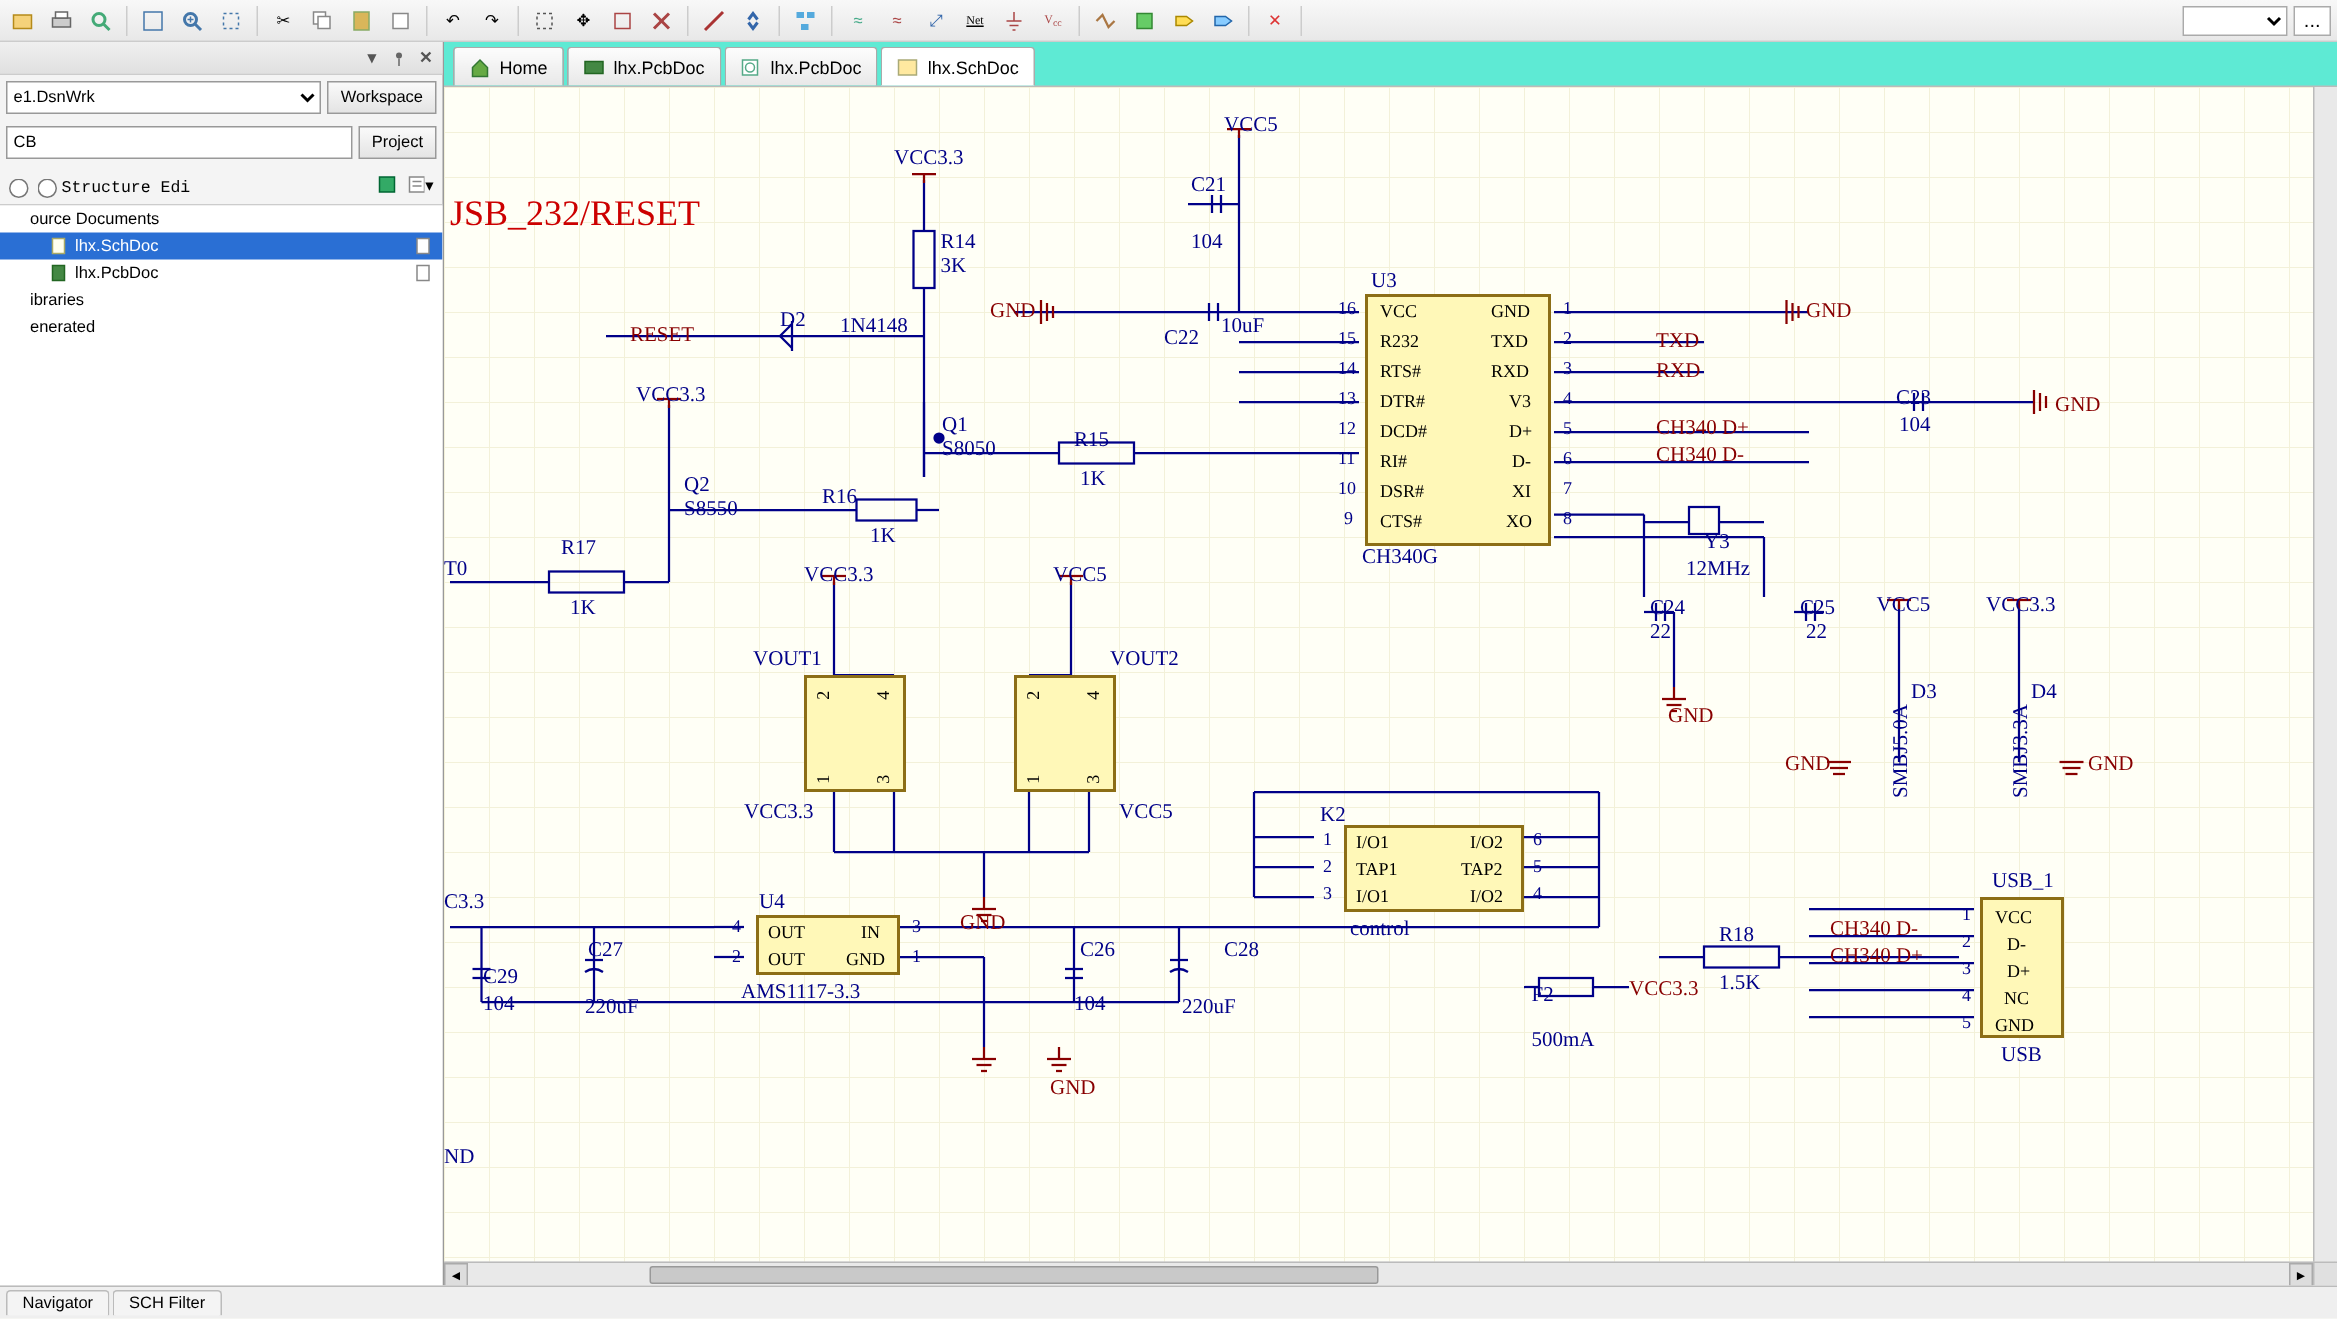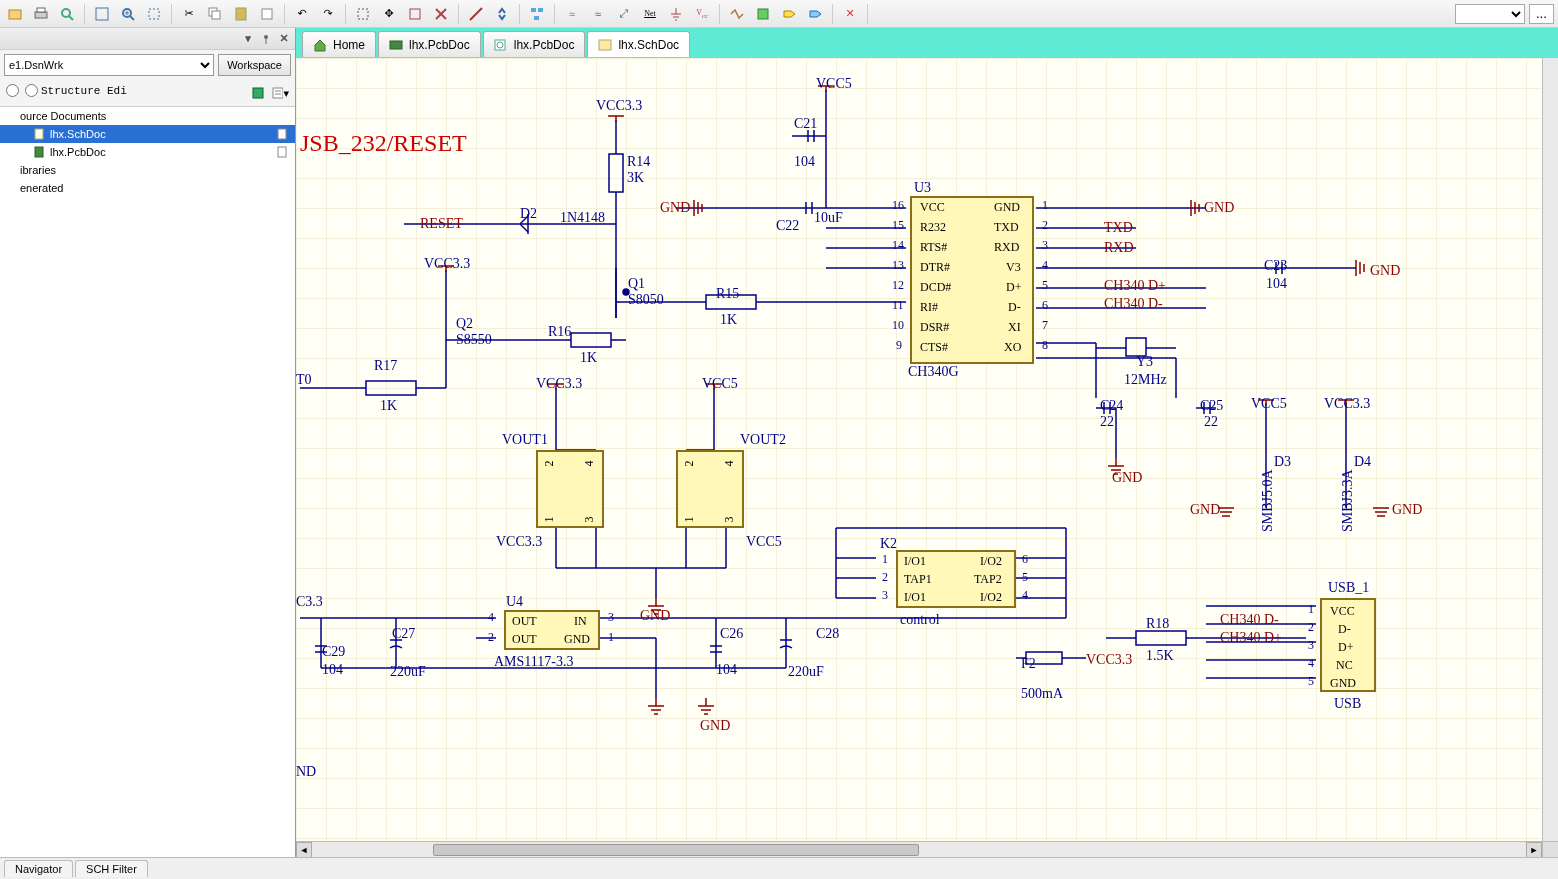--- a/index.html
+++ b/index.html
@@ -68,21 +68,21 @@
     flex:1; height:22px; border:1px solid #999; background:#fff; font-size:11px;
   }
   .ws-row input {
     flex:1; height:22px; border:1px solid #999; background:#fff; font-size:11px; padding:0 4px;
   }
   .ws-row button {
     height:22px; padding:0 8px; border:1px solid #999; background:linear-gradient(#fafafa,#e4e4e4);
     font-size:11px;
   }
   .struct-row {
-    display:flex; align-items:flex-start; padding:4px 6px; gap:6px; border-bottom:1px solid #ccc;
+    display:flex; align-items:flex-end; padding:4px 6px; gap:6px; border-bottom:1px solid #ccc;
   }
   .struct-row .radio-lbl { display:flex; align-items:center; gap:3px; font-family: "Courier New", monospace; }
   .struct-row .icons { margin-left:auto; display:flex; gap:4px; }
   .struct-row .icons .ib { width:18px;height:18px;display:flex;align-items:center;justify-content:center; }
 
   .tree {
     flex:1; background:#fff; overflow:auto; font-size:11px;
   }
   .tree-header {
     padding:3px 6px; background:#e8e8e8; border-bottom:1px solid #ccc;
@@ -338,20 +338,24 @@
             <line x1="5" y1="5" x2="5" y2="10" stroke="#666"></line>
           </svg>
         </div>
       <div class="pbtn">✕</div>
     </div>
     <div class="ws-row">
       <select>
         <option>e1.DsnWrk</option>
       </select>
       <button>Workspace</button>
+    </div>
+    <div class="ws-row">
+      <input type="text" value="CB" style="">
+      <button>Project</button>
     </div>
     <div class="struct-row">
       <label class="radio-lbl">
           <input type="radio" name="v" style="">
         </label>
       <label class="radio-lbl">
           <input type="radio" name="v" style="">
           <span>Structure Edi</span>
         </label>
       <div class="icons">

